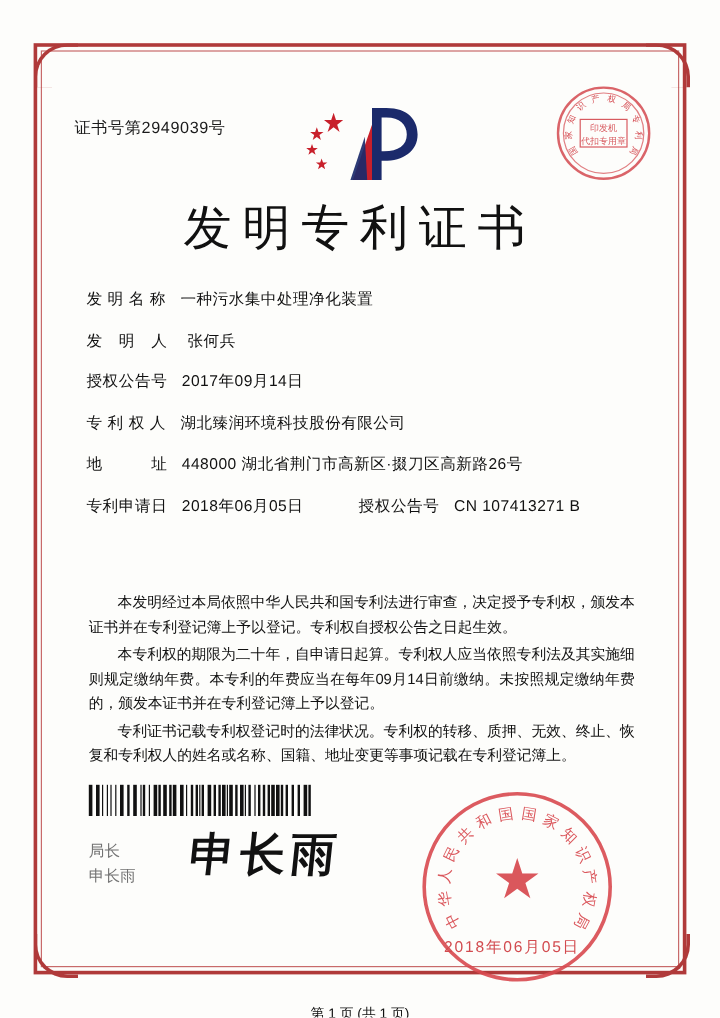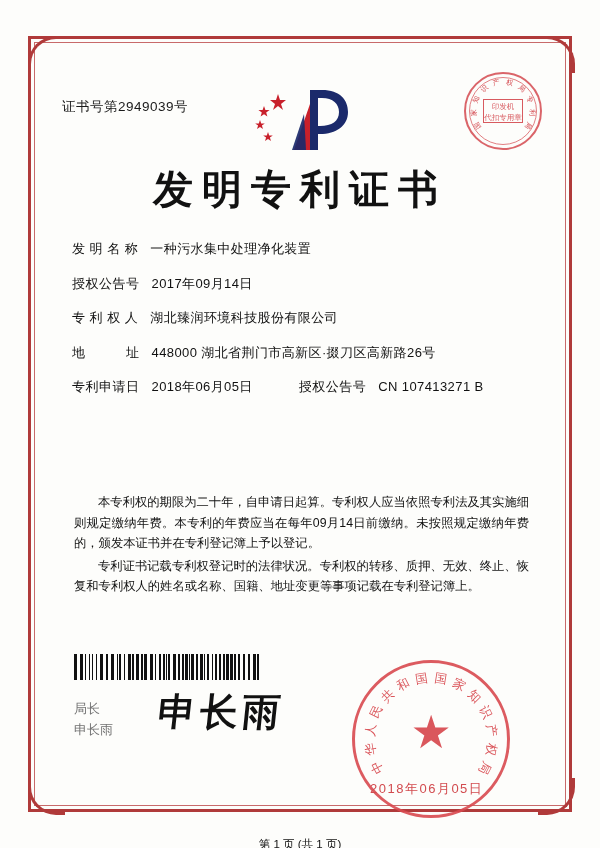--- a/index.html
+++ b/index.html
@@ -135,21 +135,21 @@
 
   
   .doc-title {
     position: absolute;
     left: 0;
     top: 100px;
     width: 496px;
     text-align: center;
     font-size: 40px;
     letter-spacing: 9px;
-    font-weight: bold;
+    font-weight: normal;
     color: #111;
     font-family: "DejaVu Sans", "Liberation Sans", sans-serif;
   }
 
   
   .fields {
     position: absolute;
     left: 20px;
     top: 178px;
     width: 470px;
@@ -337,20 +337,24 @@
     </div>
 
     <div class="doc-title">发明专利证书</div>
 
     <div class="fields">
       <div class="field-row">
         <span class="field-label">发 明 名 称</span>
         <span class="field-value">一种污水集中处理净化装置</span>
       </div>
       <div class="field-row">
+        <span class="field-label spread-4">发 明 人</span>
+        <span class="field-value">张何兵</span>
+      </div>
+      <div class="field-row">
         <span class="field-label">授权公告号</span>
         <span class="field-value">2017年09月14日</span>
       </div>
       <div class="field-row">
         <span class="field-label">专 利 权 人</span>
         <span class="field-value">湖北臻润环境科技股份有限公司</span>
       </div>
       <div class="field-row">
         <span class="field-label">地　　　址</span>
         <span class="field-value">448000 湖北省荆门市高新区·掇刀区高新路26号</span>
@@ -359,20 +363,21 @@
         <span class="field-label">专利申请日</span>
         <span class="field-value">2018年06月05日</span>
         <span class="sub">
           <span class="field-label">授权公告号</span>
           <span class="field-value">CN 107413271 B</span>
         </span>
       </div>
     </div>
 
     <div class="body-text">
+      <p>本发明经过本局依照中华人民共和国专利法进行审查，决定授予专利权，颁发本证书并在专利登记簿上予以登记。专利权自授权公告之日起生效。</p>
       <p>本专利权的期限为二十年，自申请日起算。专利权人应当依照专利法及其实施细则规定缴纳年费。本专利的年费应当在每年09月14日前缴纳。未按照规定缴纳年费的，颁发本证书并在专利登记簿上予以登记。</p>
       <p>专利证书记载专利权登记时的法律状况。专利权的转移、质押、无效、终止、恢复和专利权人的姓名或名称、国籍、地址变更等事项记载在专利登记簿上。</p>
     </div>
 
     <div class="barcode" id="barcode">
         <i style="left: 0px; width: 3px;"></i>
         <i style="left: 6px; width: 3px;"></i>
         <i style="left: 11px; width: 1px;"></i>
         <i style="left: 15px; width: 1px;"></i>
         <i style="left: 18px; width: 1px;"></i>

